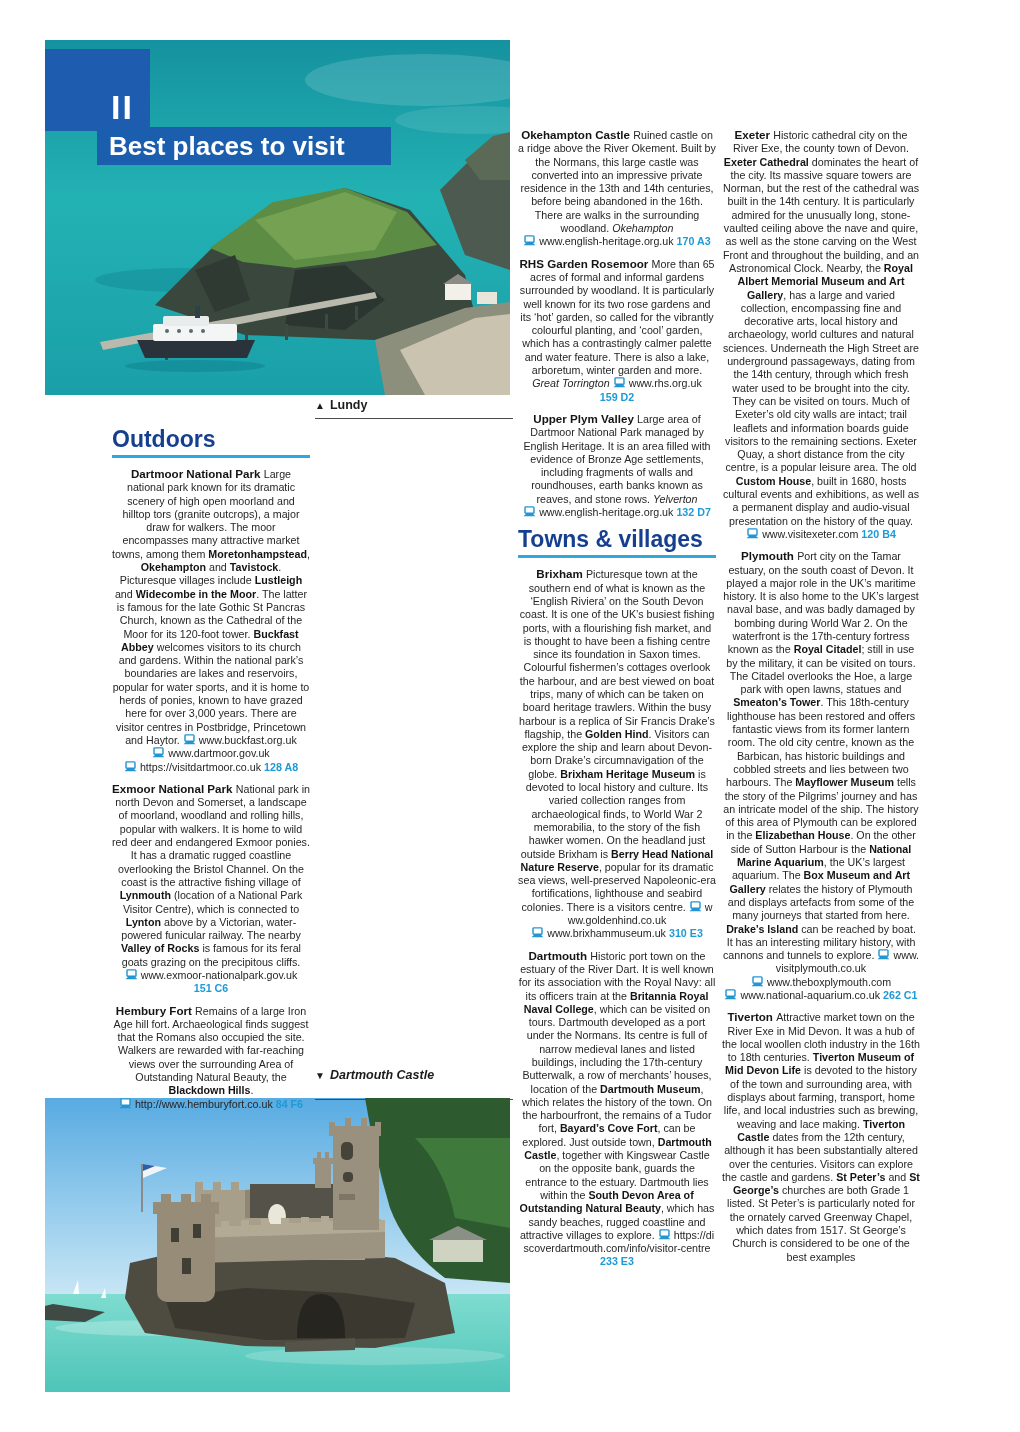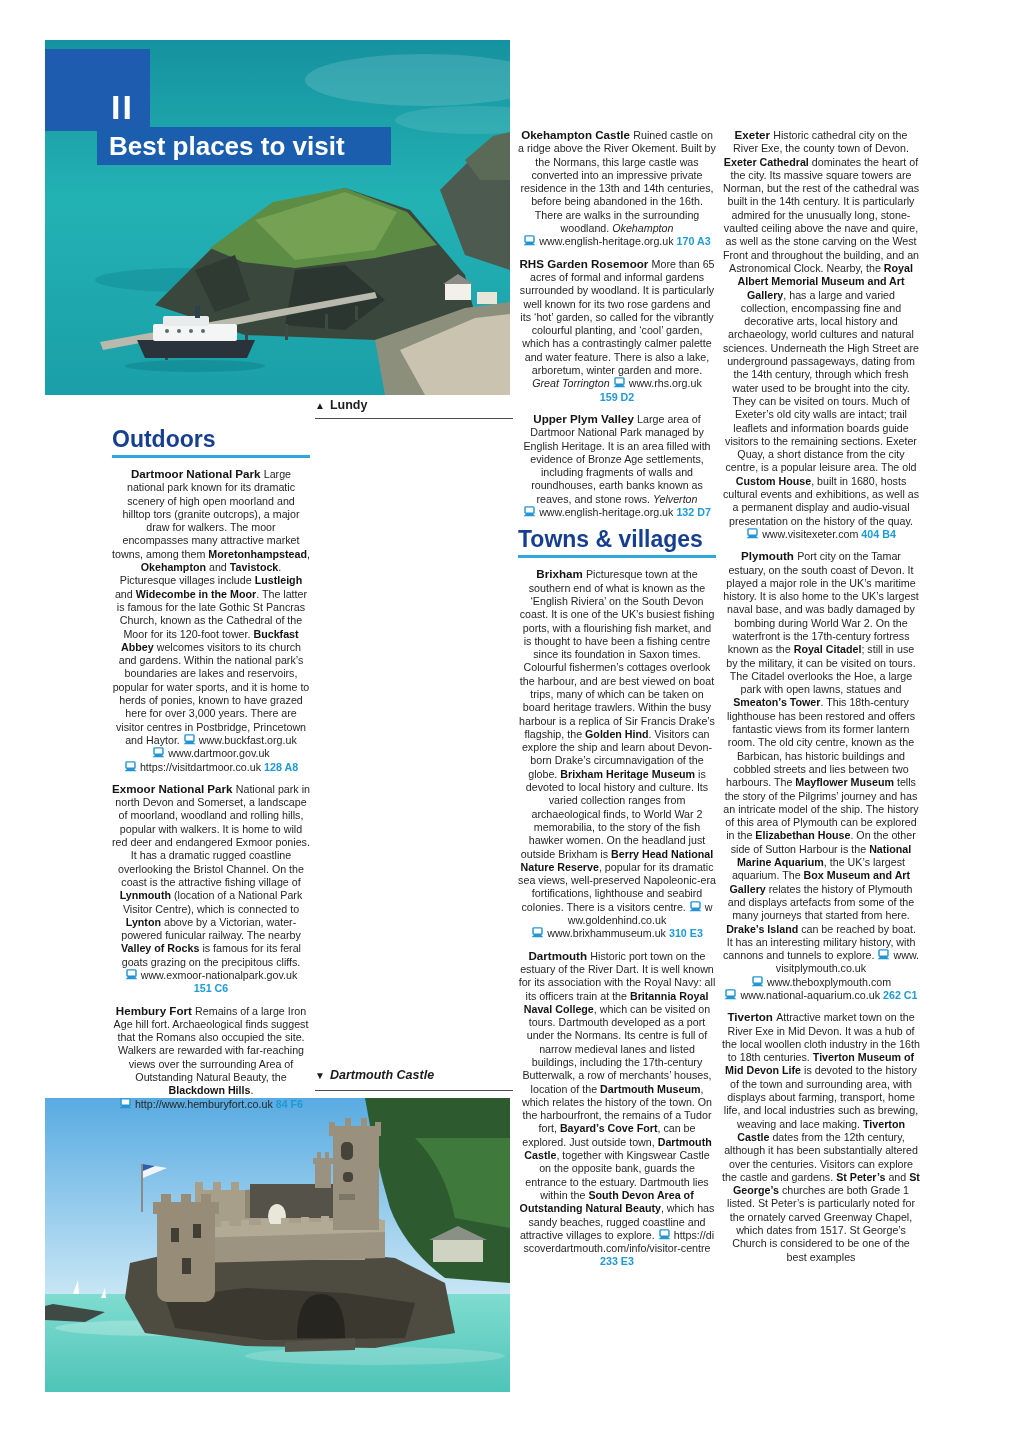--- a/index.html
+++ b/index.html
@@ -21,21 +21,21 @@
   #col3{left:518px;top:128px;}
   #col4{left:722px;top:128px;}
   .col-heading{font-size:23px;line-height:25px;font-weight:bold;color:#163f8f;margin:0 0 9px 0;
                padding-bottom:3px;border-bottom:3px solid #2fa8dd;}
   .col-heading.mid{margin-top:7px;}
   .caption{font-size:12.5px;line-height:15px;font-weight:bold;color:#1c1c1c;border-bottom:1.5px solid #4a4a4a;
            padding-bottom:5px;margin:0 0 10px 0;}
   .caption .marker{font-size:10px;margin-right:5px;}
   .caption.italic .caption-label{font-style:italic;}
   #caption-dartmouth{position:absolute;left:315px;top:1068px;width:198px;z-index:2;
-                     font-size:12.5px;font-weight:bold;border-bottom:1.5px solid #4a4a4a;padding-bottom:7px;}
+                     font-size:12.5px;font-weight:bold;border-bottom:1.5px solid #4a4a4a;padding-bottom:16px;}
   .entry{margin:0 0 8px 0;text-align:center;}
   .entry-name{font-size:11.6px;font-weight:bold;color:#141414;}
   .entry strong{color:#141414;}
   .entry em{font-style:italic;}
   .url{word-break:break-all;}
   .laptop-icon{vertical-align:-1px;margin-right:3px;}
   .ref{color:#1e9ad6;font-weight:bold;}
 </style>
 </head>
 <body>
@@ -217,21 +217,21 @@
           </svg>www.brixhammuseum.uk</span> <span class="ref">310 E3</span></p>
       <p class="entry"><span class="entry-name">Dartmouth </span>Historic port town on the estuary of the River Dart. It is well known for its association with the Royal Navy: all its officers train at the <strong>Britannia Royal Naval College</strong>, which can be visited on tours. Dartmouth developed as a port under the Normans. Its centre is full of narrow medieval lanes and listed buildings, including the 17th-century Butterwalk, a row of merchants’ houses, location of the <strong>Dartmouth Museum</strong>, which relates the history of the town. On the harbourfront, the remains of a Tudor fort, <strong>Bayard’s Cove Fort</strong>, can be explored. Just outside town, <strong>Dartmouth Castle</strong>, together with Kingswear Castle on the opposite bank, guards the entrance to the estuary. Dartmouth lies within the <strong>South Devon Area of Outstanding Natural Beauty</strong>, which has sandy beaches, rugged coastline and attractive villages to explore. <span class="url"><svg class="laptop-icon" width="13" height="11" viewBox="0 0 15 13">
             <rect x="2.2" y="1" width="10.6" height="7.6" rx="1" fill="#ffffff" stroke="#2395d2" stroke-width="1.7"></rect>
             <path d="M0.5 12.2 L3.5 9.2 H11.5 L14.5 12.2 Z" fill="#2395d2"></path>
           </svg>https://discoverdartmouth.com/info/visitor-centre</span> <span class="ref">233 E3</span></p>
     </div>
   <div class="col" id="col4">
       <p class="entry"><span class="entry-name">Exeter </span>Historic cathedral city on the River Exe, the county town of Devon. <strong>Exeter Cathedral</strong> dominates the heart of the city. Its massive square towers are Norman, but the rest of the cathedral was built in the 14th century. It is particularly admired for the unusually long, stone-vaulted ceiling above the nave and quire, as well as the stone carving on the West Front and throughout the building, and an Astronomical Clock. Nearby, the <strong>Royal Albert Memorial Museum and Art Gallery</strong>, has a large and varied collection, encompassing fine and decorative arts, local history and archaeology, world cultures and natural sciences. Underneath the High Street are underground passageways, dating from the 14th century, through which fresh water used to be brought into the city. They can be visited on tours. Much of Exeter’s old city walls are intact; trail leaflets and information boards guide visitors to the remaining sections. Exeter Quay, a short distance from the city centre, is a popular leisure area. The old <strong>Custom House</strong>, built in 1680, hosts cultural events and exhibitions, as well as a permanent display and audio-visual presentation on the history of the quay. <span class="url"><svg class="laptop-icon" width="13" height="11" viewBox="0 0 15 13">
             <rect x="2.2" y="1" width="10.6" height="7.6" rx="1" fill="#ffffff" stroke="#2395d2" stroke-width="1.7"></rect>
             <path d="M0.5 12.2 L3.5 9.2 H11.5 L14.5 12.2 Z" fill="#2395d2"></path>
-          </svg>www.visitexeter.com</span> <span class="ref">404 B4</span></p>
+          </svg>www.visitexeter.com</span> <span class="ref">120 B4</span></p>
       <p class="entry"><span class="entry-name">Plymouth </span>Port city on the Tamar estuary, on the south coast of Devon. It played a major role in the UK’s maritime history. It is also home to the UK’s largest naval base, and was badly damaged by bombing during World War 2. On the waterfront is the 17th-century fortress known as the <strong>Royal Citadel</strong>; still in use by the military, it can be visited on tours. The Citadel overlooks the Hoe, a large park with open lawns, statues and <strong>Smeaton’s Tower</strong>. This 18th-century lighthouse has been restored and offers fantastic views from its former lantern room. The old city centre, known as the Barbican, has historic buildings and cobbled streets and lies between two harbours. The <strong>Mayflower Museum</strong> tells the story of the Pilgrims’ journey and has an intricate model of the ship. The history of this area of Plymouth can be explored in the <strong>Elizabethan House</strong>. On the other side of Sutton Harbour is the <strong>National Marine Aquarium</strong>, the UK’s largest aquarium. The <strong>Box Museum and Art Gallery</strong> relates the history of Plymouth and displays artefacts from some of the many journeys that started from here. <strong>Drake’s Island</strong> can be reached by boat. It has an interesting military history, with cannons and tunnels to explore. <span class="url"><svg class="laptop-icon" width="13" height="11" viewBox="0 0 15 13">
             <rect x="2.2" y="1" width="10.6" height="7.6" rx="1" fill="#ffffff" stroke="#2395d2" stroke-width="1.7"></rect>
             <path d="M0.5 12.2 L3.5 9.2 H11.5 L14.5 12.2 Z" fill="#2395d2"></path>
           </svg>www.visitplymouth.co.uk</span><br><span class="url"><svg class="laptop-icon" width="13" height="11" viewBox="0 0 15 13">
             <rect x="2.2" y="1" width="10.6" height="7.6" rx="1" fill="#ffffff" stroke="#2395d2" stroke-width="1.7"></rect>
             <path d="M0.5 12.2 L3.5 9.2 H11.5 L14.5 12.2 Z" fill="#2395d2"></path>
           </svg>www.theboxplymouth.com</span><br><span class="url"><svg class="laptop-icon" width="13" height="11" viewBox="0 0 15 13">
             <rect x="2.2" y="1" width="10.6" height="7.6" rx="1" fill="#ffffff" stroke="#2395d2" stroke-width="1.7"></rect>
             <path d="M0.5 12.2 L3.5 9.2 H11.5 L14.5 12.2 Z" fill="#2395d2"></path>
           </svg>www.national-aquarium.co.uk</span> <span class="ref">262 C1</span></p>

